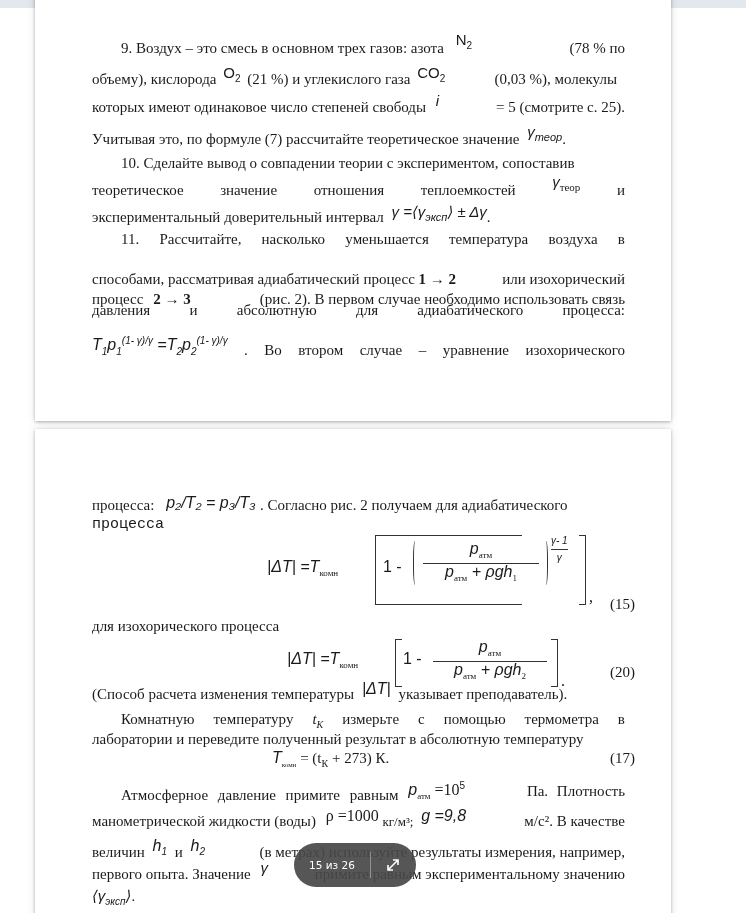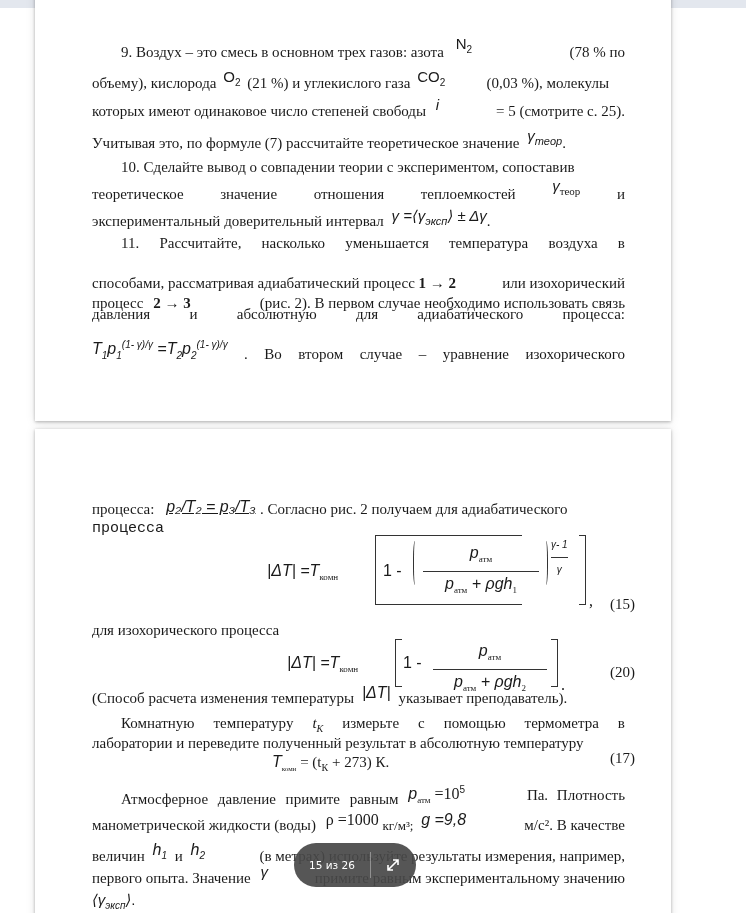--- a/index.html
+++ b/index.html
@@ -4,21 +4,21 @@
 <style>
   html,body{margin:0;padding:0;}
   body{width:746px;height:913px;background:#ffffff;position:relative;overflow:hidden;
        font-family:"Liberation Serif","DejaVu Serif",serif;color:#1a1a1a;}
   .topbar{position:absolute;left:0;top:0;width:746px;height:8px;background:#e3e7ee;}
   .viewer{position:absolute;left:0;top:8px;width:746px;height:905px;background:#ffffff;}
   .page{position:absolute;left:35px;width:636px;background:#fff;
         box-shadow:0 1px 3px rgba(0,0,0,0.28),0 0 10px rgba(0,0,0,0.10);}
   .page1{top:-20px;height:433px;}
   .page2{top:421px;height:520px;}
-  .txt{position:absolute;font-size:15px;line-height:24px;white-space:nowrap;}
+  .txt{position:absolute;font-size:15px;line-height:16px;white-space:nowrap;}
   .just{display:flex;justify-content:space-between;}
   .m{font-family:"Liberation Sans","DejaVu Sans",sans-serif;font-style:italic;}
   .ms{font-family:"Liberation Sans","DejaVu Sans",sans-serif;}
   sub,sup{font-size:10px;}
   .sm{font-size:9px;font-family:"Liberation Serif",serif;font-style:normal;}
   .eqno{position:absolute;font-size:15px;}
   .pill{position:absolute;left:294px;top:843px;width:122px;height:44px;border-radius:22px;
         background:rgba(72,72,72,0.92);display:flex;align-items:center;}
   .pill .lbl{font-family:"DejaVu Sans",sans-serif;font-size:10.5px;color:#fff;width:76px;text-align:center;}
   .pill .sep{width:1px;height:26px;background:rgba(255,255,255,0.35);}
@@ -36,21 +36,21 @@
     <div class="txt" style="left:86px;top:52px;width:504px;">
       <span>9. Воздух – это смесь в основном трех газов: азота</span>
       <span class="ms" style="position:relative;top:-8px;margin-left:8px;"><span>N</span><sub>2</sub></span>
       <span style="position:absolute;right:0;">(78 % по</span>
     </div>
     <div class="txt" style="left:57px;top:83px;width:533px;">
       <span>объему), кислорода</span>
       <span class="ms" style="position:relative;top:-6px;margin:0 3px;"><span>O</span><sub>2</sub></span>
       <span>(21 %) и углекислого газа</span>
       <span class="ms" style="position:relative;top:-6px;margin:0 3px;"><span>CO</span><sub>2</sub></span>
-      <span style="position:absolute;right:16px;margin-left:18px;">(0,03 %), молекулы</span>
+      <span style="position:absolute;right:8px;margin-left:18px;">(0,03 %), молекулы</span>
     </div>
     <div class="txt" style="left:57px;top:111px;width:533px;">
       <span>которых имеют одинаковое число степеней свободы</span>
       <span class="m" style="position:relative;top:-6px;margin:0 6px;">i</span>
       <span style="position:absolute;right:0;">= 5 (смотрите с. 25).</span>
     </div>
     <div class="txt" style="left:57px;top:143px;">
       <span>Учитывая это, по формуле (7) рассчитайте теоретическое значение</span>
       <span class="m" style="position:relative;top:-7px;margin-left:4px;"><span>γ</span><sub style="font-size:11px;">теор</sub></span><span>.</span>
     </div>
@@ -106,21 +106,21 @@
         <span>–</span>
         <span>уравнение</span>
         <span>изохорического</span>
       </span>
     </div>
   </div>
 
   <div class="page page2">
     <div class="txt" style="left:57px;top:68px;">
       <span>процесса:</span>
-      <span class="m" style="font-size:16px;margin-left:8px;position:relative;top:-2px;text-decoration:underline;">p₂/T₂ = p₃/T₃</span>
+      <span class="m" style="font-size:16px;margin-left:8px;position:relative;top:-2px;">p₂/T₂ = p₃/T₃</span>
       <span style="position:absolute;left:168px;width:365px;white-space:nowrap;">. Согласно рис. 2 получаем для адиабатического</span>
     </div>
     <div class="txt" style="left:57px;top:88px;font-family:Liberation Mono, monospace;">процесса</div>
 
     <div class="txt" style="left:232px;top:106px;height:80px;font-size:16px;">
       <div style="position:absolute;left:0;top:24px;" class="m"><span>|ΔT| =T</span><sub class="sm">комн</sub></div>
       <div style="position:absolute;left:108px;top:0;width:146px;height:68px;border:1px solid #333;border-right:none;"></div>
       <div style="position:absolute;left:116px;top:24px;" class="ms">1 -</div>
       <div style="position:absolute;left:146px;top:6px;width:4px;height:44px;border-left:1px solid #333;border-radius:40%;"></div>
       <div style="position:absolute;left:152px;top:6px;width:124px;text-align:center;">

